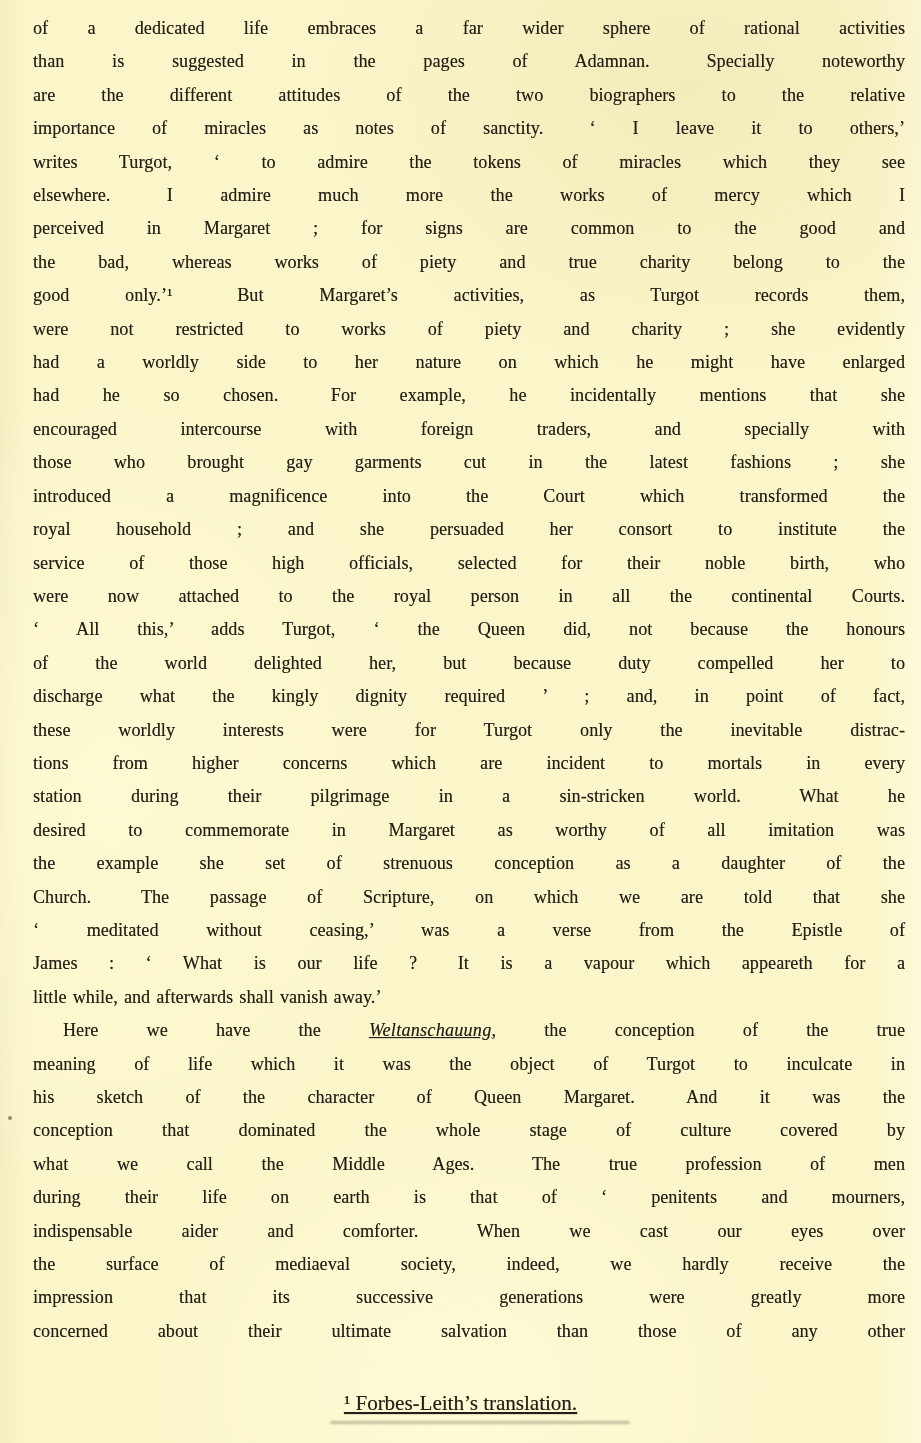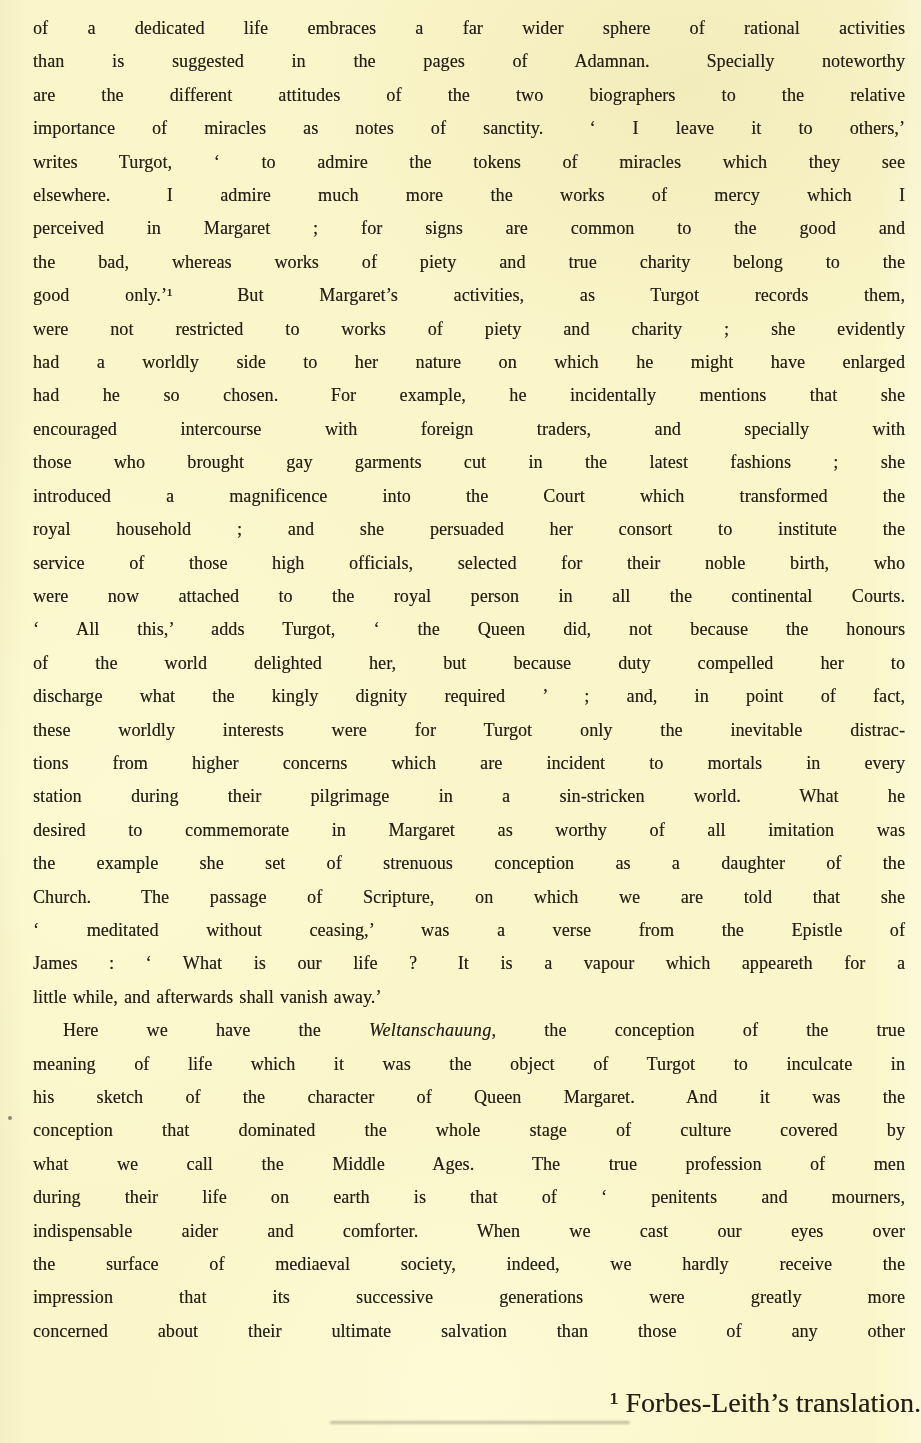--- a/index.html
+++ b/index.html
@@ -42,30 +42,32 @@
   }
   .line.para-end {
     text-align: center;
     text-align-last: left;
   }
   .line.indent {
     text-indent: 30px;
   }
   .line i {
     letter-spacing: 0.3px;
+    text-decoration: underline;
   }
   .footnote {
     position: absolute;
     left: 0;
     top: 1390px;
     width: 100%;
-    text-align: right;
-    font-size: 28px;
+    text-align: center;
+    font-size: 21px;
     line-height: 26px;
     text-shadow: 0.25px 0.25px 0 rgba(32, 26, 18, 0.5);
+    text-decoration: underline;
   }
   .scan-smudge {
     position: absolute;
     left: 330px;
     top: 1421px;
     width: 300px;
     height: 3px;
     background: rgba(90, 85, 70, 0.35);
     border-radius: 2px;
     filter: blur(1px);

